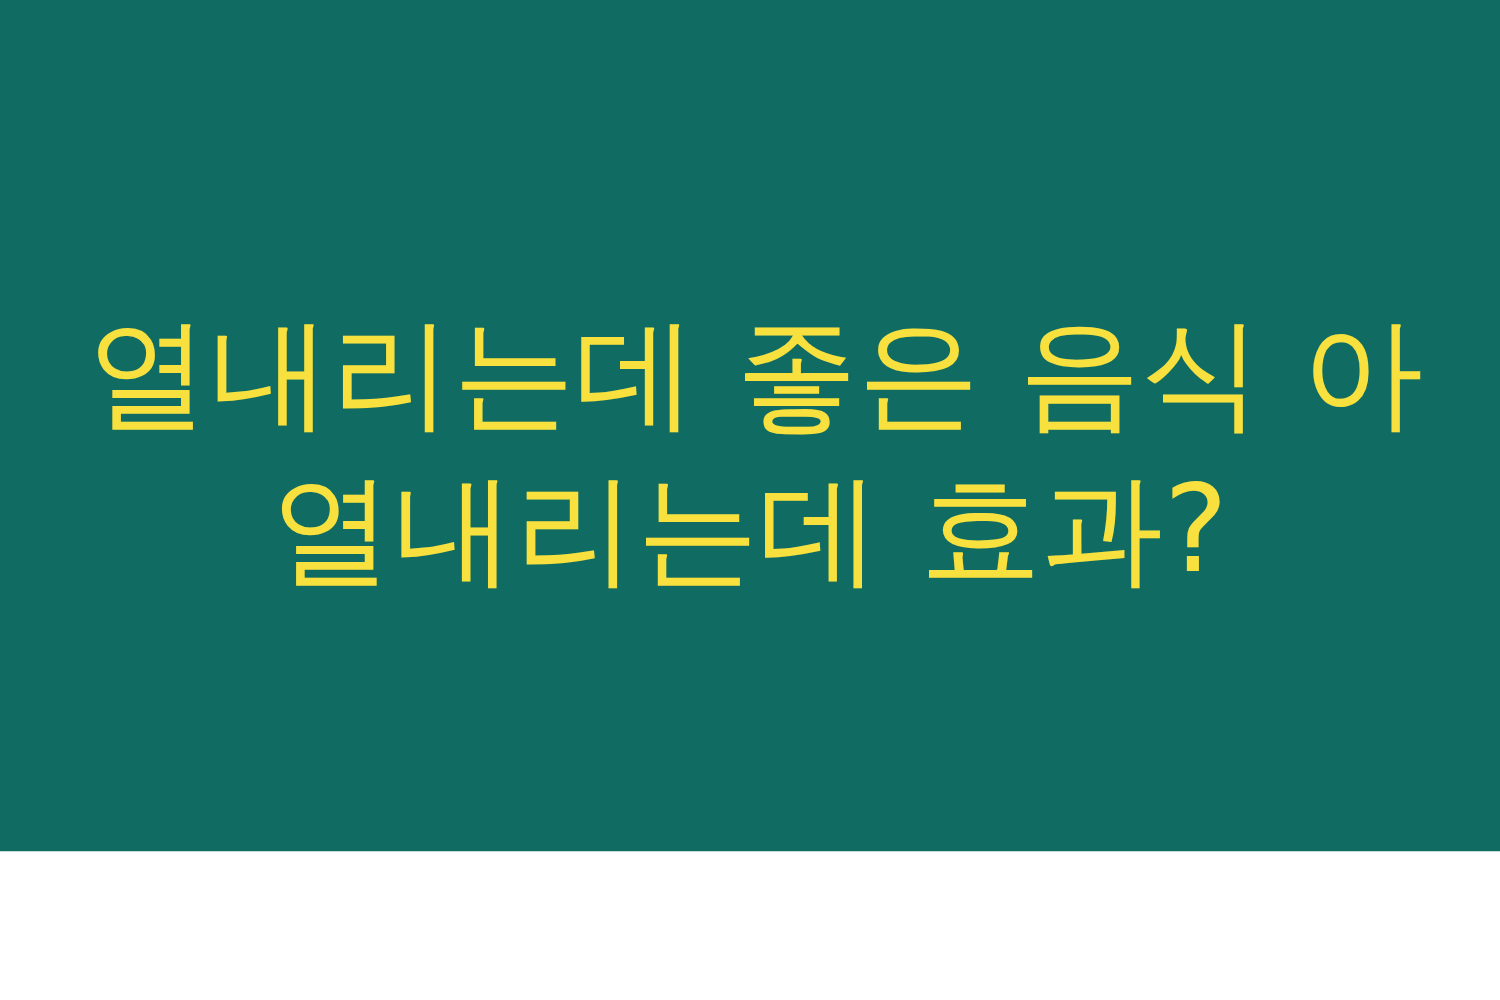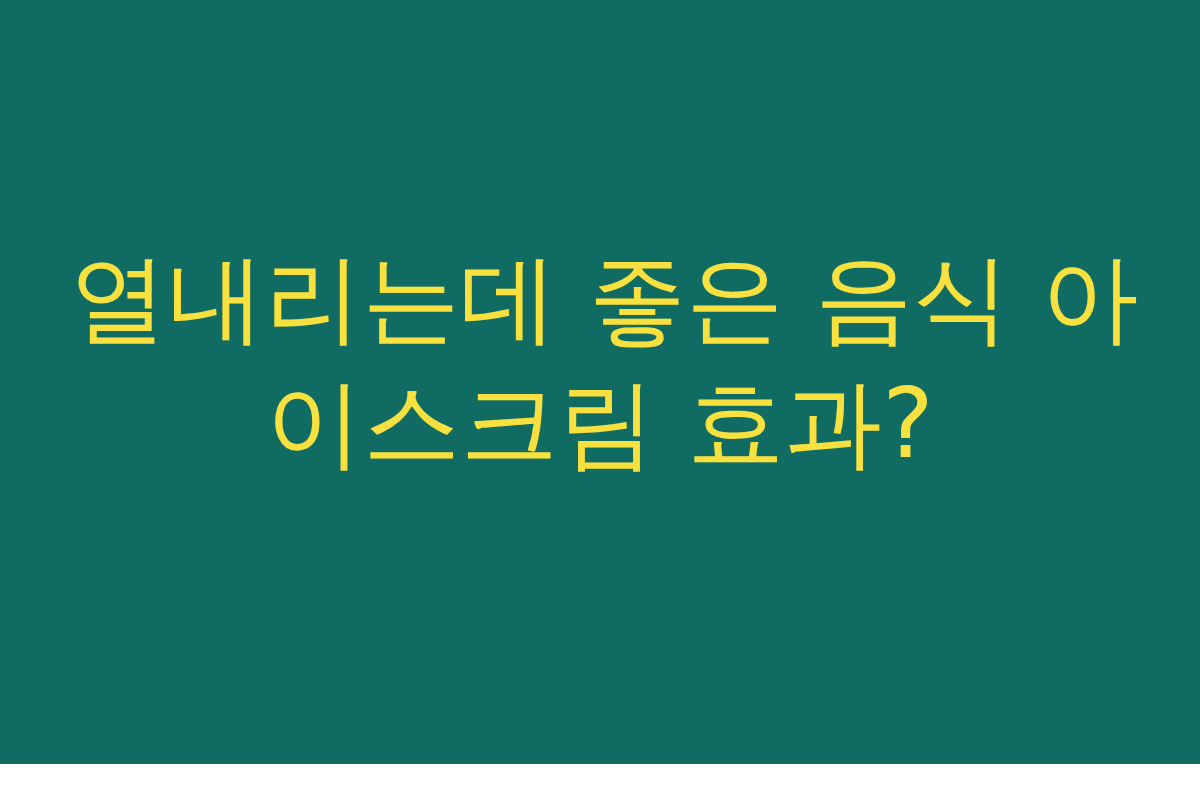--- a/index.html
+++ b/index.html
@@ -12,21 +12,21 @@
   }
 
   body {
     font-family: "DejaVu Sans", "Liberation Sans", sans-serif;
   }
 
   
   .card {
     position: relative;
     width: 1200px;
-    height: 764px;
+    height: 681px;
     background: #106B62;
     display: flex;
     align-items: center;
     justify-content: center;
     overflow: hidden;
   }
 
   
   .headline {
     position: absolute;
@@ -62,17 +62,17 @@
 </style>
 </head>
 <body>
 
 <div class="card" style="background: rgb(16, 107, 98);">
 
   <div class="headline">
 
     <span class="headline-line line-1" style="color: rgb(248, 225, 62);">열내리는데 좋은 음식 아</span>
 
-    <span class="headline-line line-2" style="color: rgb(248, 225, 62);">이스크림 효과?</span>
+    <span class="headline-line line-2" style="color: rgb(248, 225, 62);">열내리는데 효과?</span>
 
   </div>
 
 </div>
 
 </body></html>

